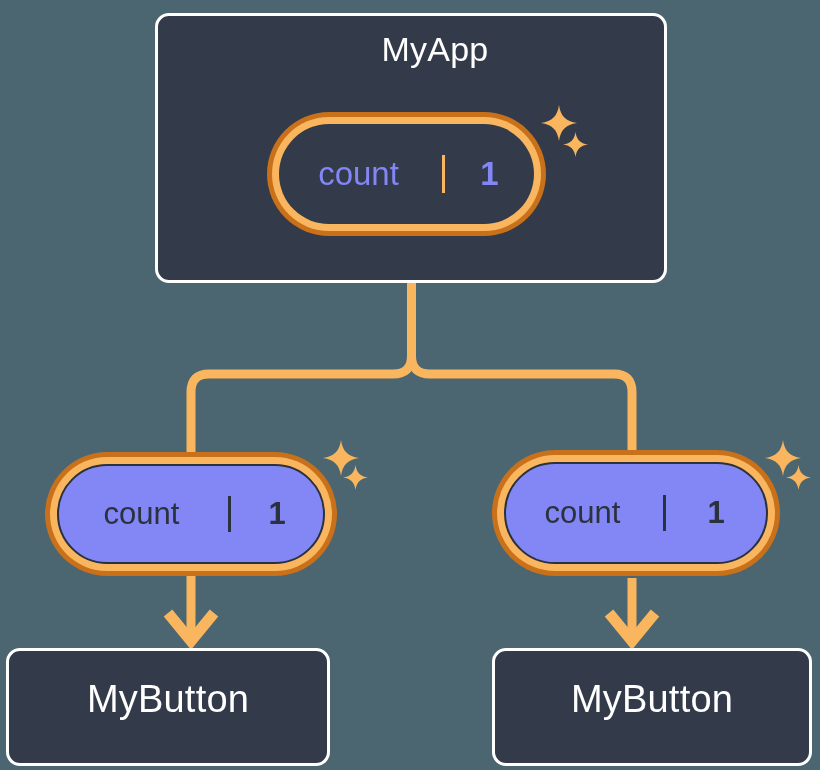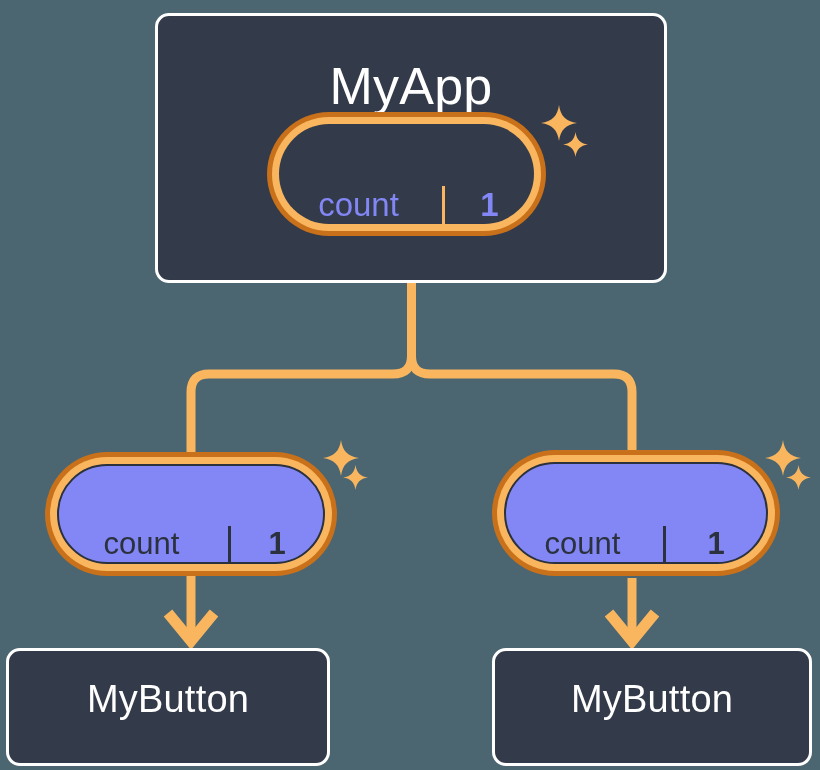--- a/index.html
+++ b/index.html
@@ -53,22 +53,23 @@
     white-space: nowrap;
   }
 
   #card-myapp {
     left: 155px;
     top: 13px;
     width: 512px;
     height: 270px;
   }
   #card-myapp .card-title {
-    top: 40px;
-    font-size: 52px;
+    top: 14px;
+    font-size: 34px;
+    margin-left: 24px;
   }
 
   #card-mybutton-left {
     left: 6px;
     top: 648px;
     width: 324px;
     height: 118px;
   }
   #card-mybutton-right {
     left: 492px;
@@ -98,21 +99,21 @@
     display: flex;
     align-items: stretch;
     box-sizing: border-box;
     border-radius: 999px;
     background: #f9b65e;           
     padding: 7px;
   }
   .pill-body {
     flex: 1 1 auto;
     display: flex;
-    align-items: flex-end;
+    align-items: center;
     box-sizing: border-box;
     border-radius: 999px;
     overflow: hidden;
   }
   .pill-cell {
     display: flex;
     align-items: center;
     justify-content: center;
     box-sizing: border-box;
     white-space: nowrap;

